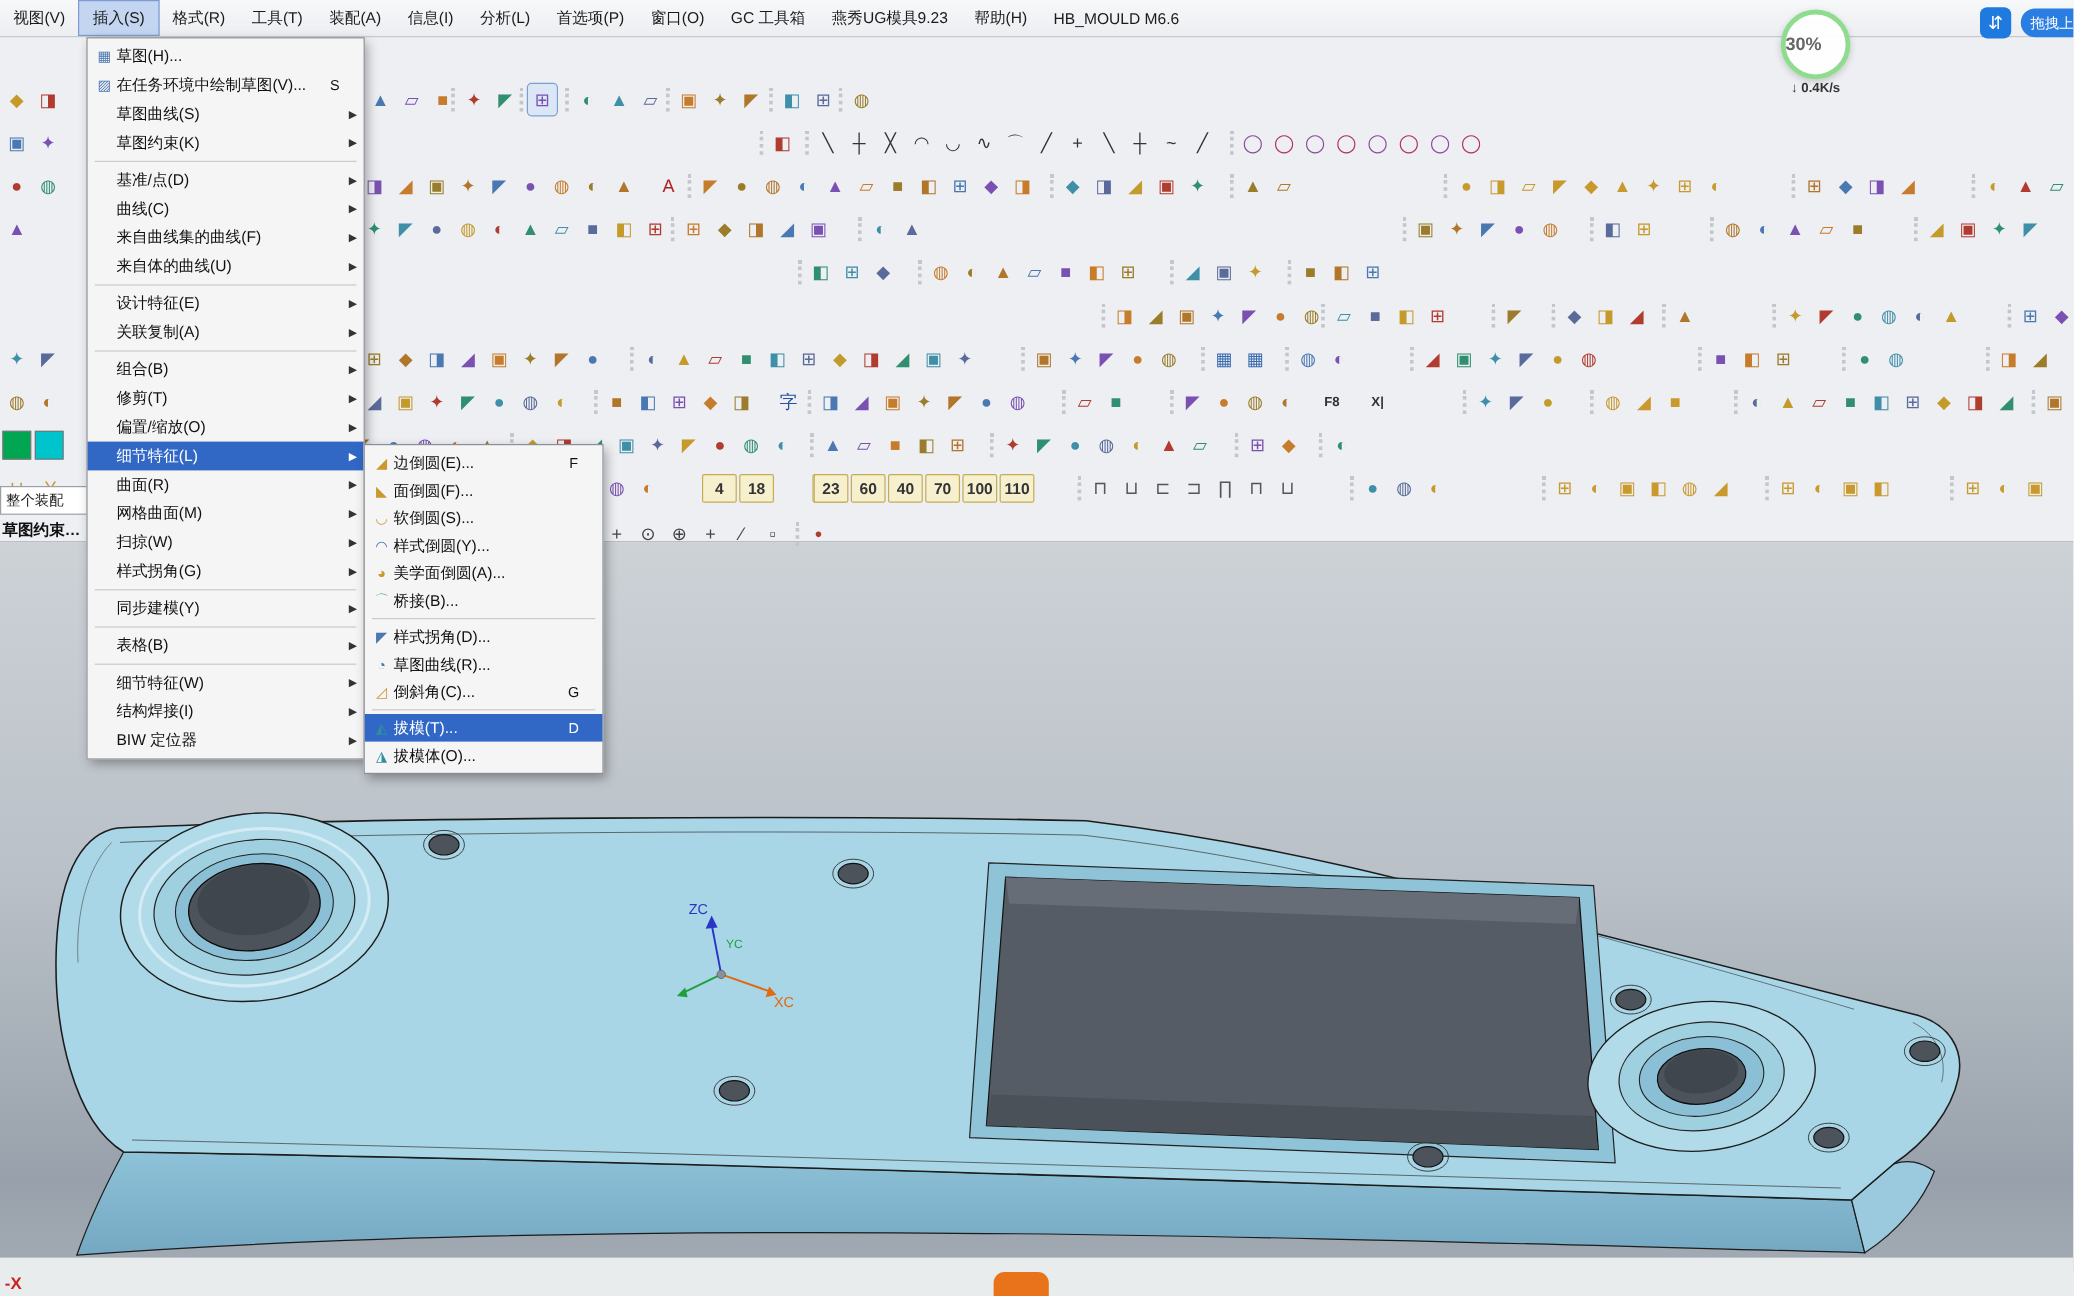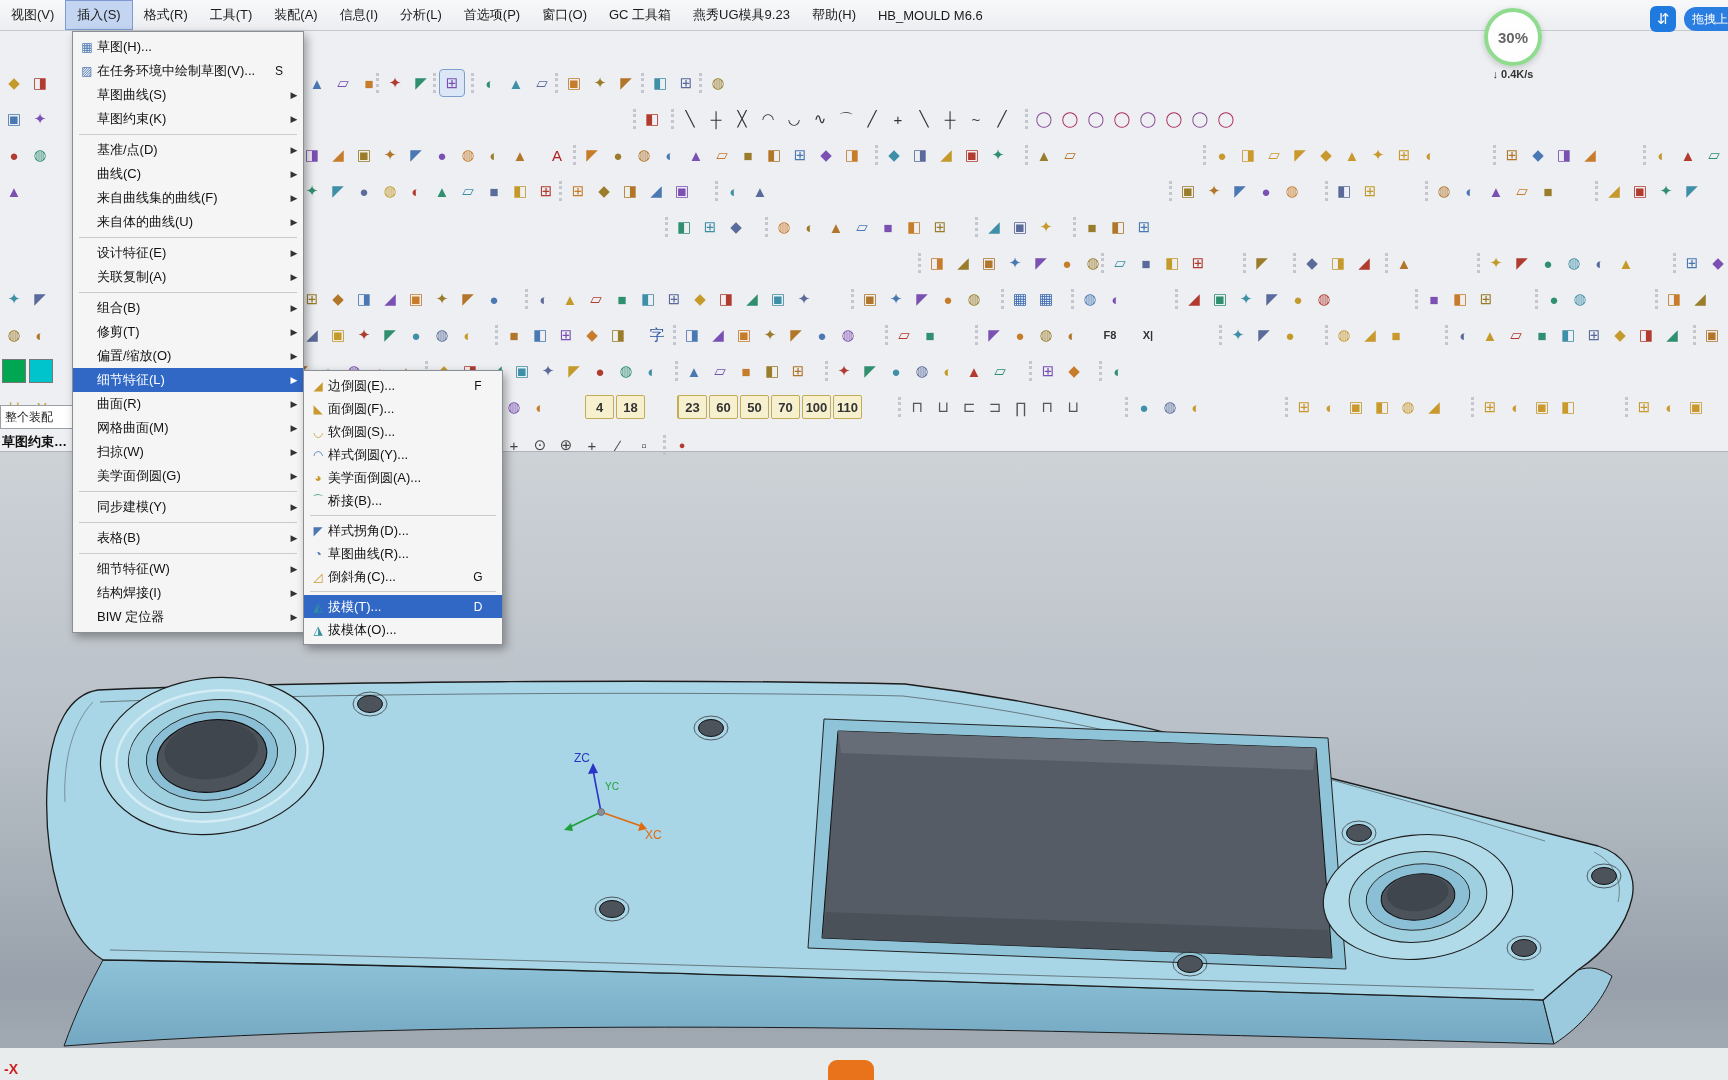--- a/index.html
+++ b/index.html
@@ -53,21 +53,21 @@
   .mi-sc { width:16px; flex:none; text-align:center; font-size:12px; }
   .mi-ar { width:14px; flex:none; text-align:center; font-size:9px; color:#333; }
   .menu-row.hl { background:#3168c6; color:#fff; }
   .menu-row.hl .mi-ar, .menu-row.hl .mi-sc { color:#fff; }
   .menu-sep { height:1px; background:#c8cacd; margin:3px 6px; }
 
   
   #net-widget { position:absolute; top:8px; left:1478px; width:70px; z-index:70; text-align:center; }
   #net-circle { width:58px; height:58px; margin:0 auto; border-radius:50%;
                 border:4px solid #8fdc8f; background:rgba(255,255,255,.93);
-                display:flex; align-items:center; justify-content:center;
+                display:flex; align-items:center; justify-content:flex-start;
                 font-size:15px; font-weight:bold; color:#666; box-shadow:0 2px 6px rgba(0,0,0,.18); }
   #net-speed { margin-top:2px; font-size:11px; font-weight:bold; color:#333; white-space:nowrap; }
   #overlay-icon { position:absolute; top:6px; left:1650px; width:26px; height:26px; z-index:70;
                   background:#1f7ae0; border-radius:6px; color:#fff; font-size:15px;
                   display:flex; align-items:center; justify-content:center; }
   #drag-pill { position:absolute; top:7px; left:1684px; width:44px; height:24px; z-index:70;
                background:#2a7de1; border-radius:12px 0 0 12px; color:#fff; font-size:12px;
                display:flex; align-items:center; padding-left:8px; overflow:hidden; white-space:nowrap; }
 </style>
 </head>
@@ -462,21 +462,21 @@
         <div class="ticon" style="left: 422px; color: rgb(63, 143, 168);">◆</div>
         <div class="ticon" style="left: 448px; color: rgb(90, 106, 154);">◨</div>
         <div class="grip" style="left: 495px;"></div>
         <div class="ticon" style="left: 502px; color: rgb(122, 80, 178);">◍</div>
         <div class="ticon" style="left: 528px; color: rgb(199, 124, 43);">◐</div>
         <div class="numbtn" style="left: 585px;">4</div>
         <div class="numbtn" style="left: 616px;">18</div>
         <div class="numbtn" style="left: 677px;">20</div>
         <div class="numbtn" style="left: 678px;">23</div>
         <div class="numbtn" style="left: 709px;">60</div>
-        <div class="numbtn" style="left: 740px;">50</div>
+        <div class="numbtn" style="left: 740px;">40</div>
         <div class="numbtn" style="left: 771px;">70</div>
         <div class="numbtn" style="left: 802px;">100</div>
         <div class="numbtn" style="left: 833px;">110</div>
         <div class="grip" style="left: 898px;"></div>
         <div class="ticon" style="left: 905px; color: rgb(85, 85, 85);">⊓</div>
         <div class="ticon" style="left: 931px; color: rgb(85, 85, 85);">⊔</div>
         <div class="ticon" style="left: 957px; color: rgb(85, 85, 85);">⊏</div>
         <div class="ticon" style="left: 983px; color: rgb(85, 85, 85);">⊐</div>
         <div class="ticon" style="left: 1009px; color: rgb(85, 85, 85);">∏</div>
         <div class="ticon" style="left: 1035px; color: rgb(85, 85, 85);">⊓</div>
@@ -721,21 +721,21 @@
         <span class="mi-ar">▶</span>
       </div>
       <div class="menu-row">
         <span class="mi-ic"></span>
         <span class="mi-label">扫掠(W)</span>
         <span class="mi-sc"></span>
         <span class="mi-ar">▶</span>
       </div>
       <div class="menu-row">
         <span class="mi-ic"></span>
-        <span class="mi-label">美学面倒圆(G)</span>
+        <span class="mi-label">样式拐角(G)</span>
         <span class="mi-sc"></span>
         <span class="mi-ar">▶</span>
       </div>
       <div class="menu-sep"></div>
       <div class="menu-row">
         <span class="mi-ic"></span>
         <span class="mi-label">同步建模(Y)</span>
         <span class="mi-sc"></span>
         <span class="mi-ar">▶</span>
       </div>

